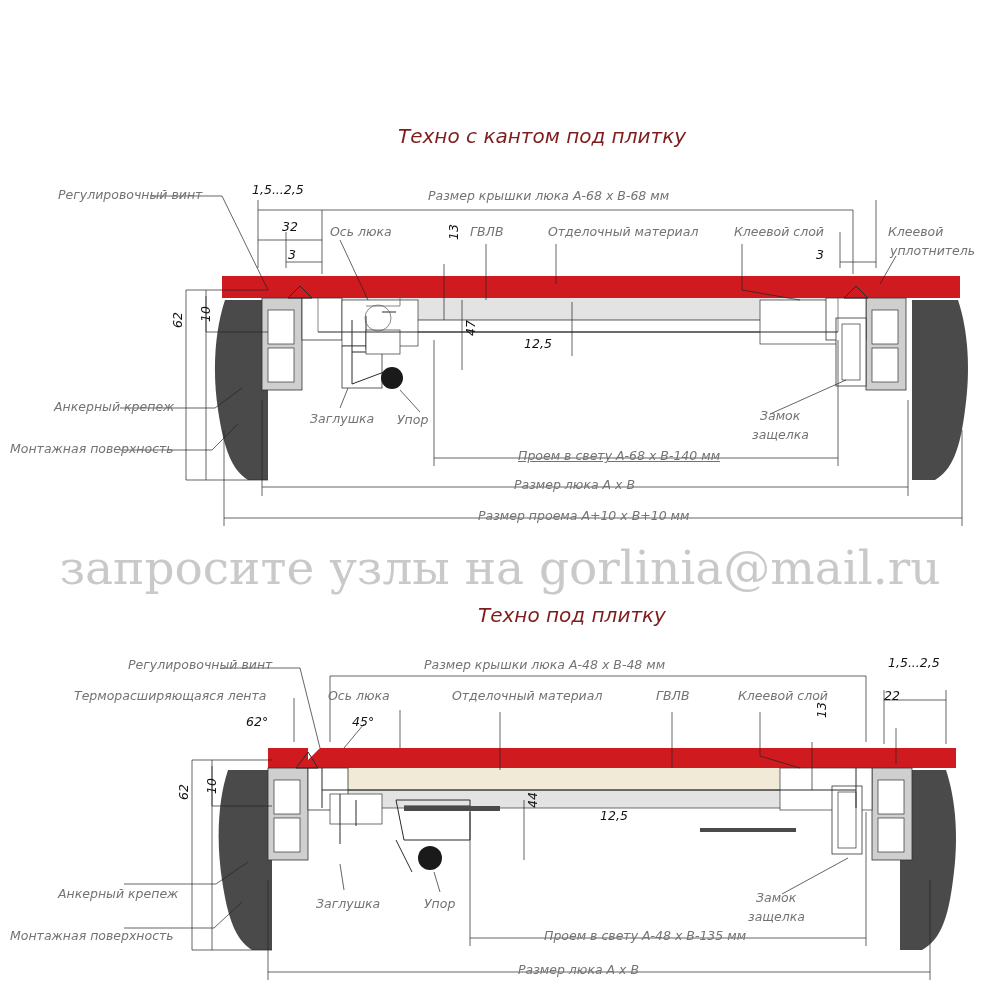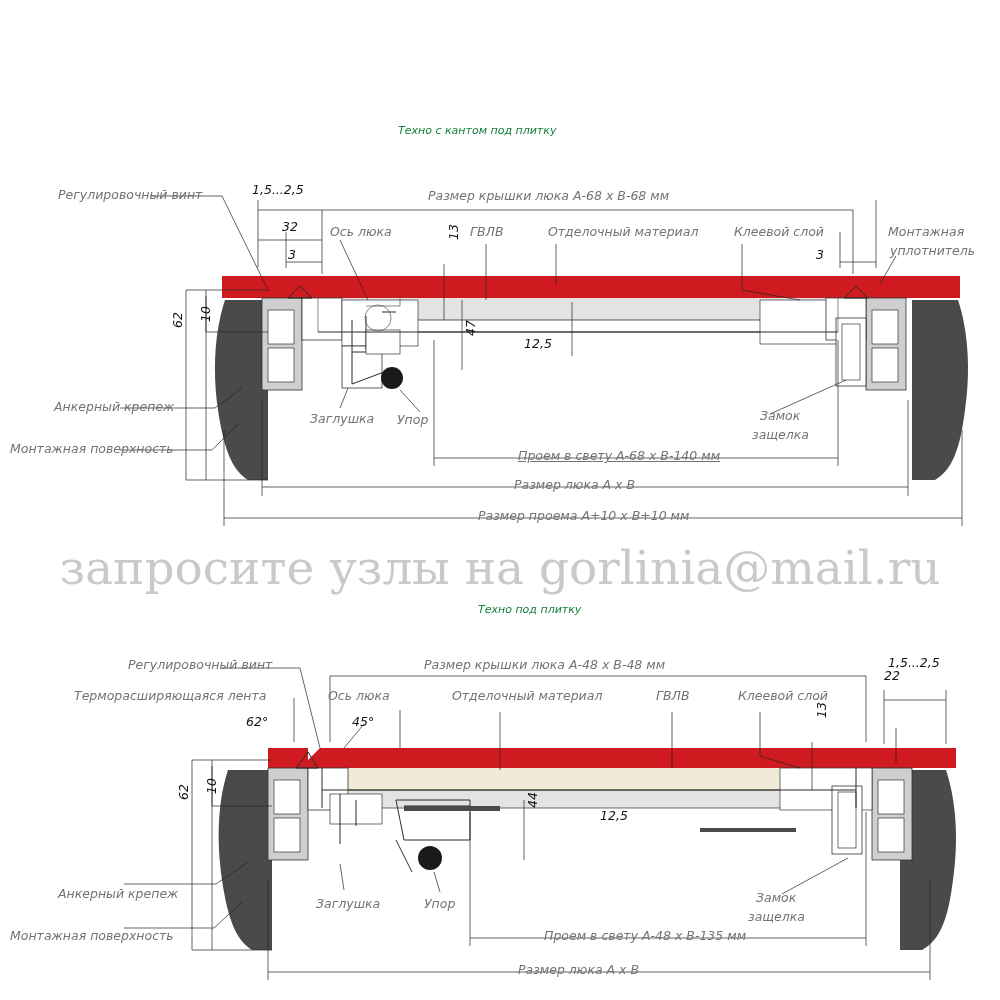--- a/index.html
+++ b/index.html
@@ -1,20 +1,20 @@
 <!DOCTYPE html>
 <html><head>
 <meta charset="utf-8">
 <style>
   html,body{margin:0;padding:0;background:#ffffff;}
   body{width:1000px;height:1000px;position:relative;overflow:hidden;
        font-family:"DejaVu Sans","Liberation Sans",sans-serif;color:#1a1a1a;}
   .lbl{position:absolute;font-style:italic;font-size:12.5px;white-space:nowrap;color:#737373;}
   .num{position:absolute;font-style:italic;font-size:12.5px;white-space:nowrap;color:#141414;}
-  .title{position:absolute;font-style:italic;font-size:11px;white-space:nowrap;color:#15803d;}
+  .title{position:absolute;font-style:italic;font-size:20px;white-space:nowrap;color:#7f1d1d;}
   .vert{transform:rotate(-90deg);transform-origin:left top;}
   .wm{position:absolute;left:0;top:540px;width:1000px;text-align:center;
       font-family:"DejaVu Serif","Liberation Serif",serif;font-size:47px;
       color:#c9c9c9;white-space:nowrap;letter-spacing:0px;}
   svg{position:absolute;left:0;top:0;}
   .ln{stroke:#2b2b2b;stroke-width:1;fill:none;}
   .thin{stroke:#555;stroke-width:0.7;fill:none;}
   .dim{stroke:#222;stroke-width:0.7;fill:none;}
   .lead{stroke:#222;stroke-width:0.7;fill:none;}
   .red{fill:#cf1b20;}
@@ -171,21 +171,21 @@
 
 <div class="lbl" style="left:58px;top:187px;">Регулировочный винт</div>
 <div class="num" style="left:252px;top:182px;">1,5...2,5</div>
 <div class="lbl" style="left:428px;top:188px;">Размер крышки люка  А-68 х В-68 мм</div>
 <div class="num" style="left:282px;top:219px;">32</div>
 <div class="num" style="left:288px;top:247px;">3</div>
 <div class="lbl" style="left:330px;top:224px;">Ось люка</div>
 <div class="lbl" style="left:470px;top:224px;">ГВЛВ</div>
 <div class="lbl" style="left:548px;top:224px;">Отделочный материал</div>
 <div class="lbl" style="left:734px;top:224px;">Клеевой слой</div>
-<div class="lbl" style="left:888px;top:224px;">Монтажная</div>
+<div class="lbl" style="left:888px;top:224px;">Клеевой</div>
 <div class="lbl" style="left:890px;top:243px;">уплотнитель</div>
 <div class="num" style="left:816px;top:247px;">3</div>
 
 <div class="num vert" style="left:446px;top:240px;">13</div>
 <div class="num vert" style="left:170px;top:328px;">62</div>
 <div class="num vert" style="left:198px;top:322px;">10</div>
 <div class="num vert" style="left:463px;top:336px;">47</div>
 <div class="num" style="left:524px;top:336px;">12,5</div>
 
 <div class="lbl" style="left:54px;top:399px;">Анкерный крепеж</div>
@@ -206,21 +206,21 @@
 <div class="lbl" style="left:128px;top:657px;">Регулировочный винт</div>
 <div class="lbl" style="left:74px;top:688px;">Терморасширяющаяся лента</div>
 <div class="num" style="left:246px;top:714px;">62°</div>
 <div class="num" style="left:352px;top:714px;">45°</div>
 <div class="lbl" style="left:328px;top:688px;">Ось люка</div>
 <div class="lbl" style="left:424px;top:657px;text-align:center;">Размер крышки люка А-48 х В-48 мм</div>
 <div class="lbl" style="left:452px;top:688px;">Отделочный материал</div>
 <div class="lbl" style="left:656px;top:688px;">ГВЛВ</div>
 <div class="lbl" style="left:738px;top:688px;">Клеевой слой</div>
 <div class="num" style="left:888px;top:655px;">1,5...2,5</div>
-<div class="num" style="left:884px;top:668px;">22</div>
+<div class="num" style="left:884px;top:688px;">22</div>
 <div class="num vert" style="left:814px;top:718px;">13</div>
 
 <div class="num vert" style="left:176px;top:800px;">62</div>
 <div class="num vert" style="left:204px;top:794px;">10</div>
 <div class="num vert" style="left:525px;top:808px;">44</div>
 <div class="num" style="left:600px;top:808px;">12,5</div>
 
 <div class="lbl" style="left:58px;top:886px;">Анкерный крепеж</div>
 <div class="lbl" style="left:10px;top:928px;">Монтажная поверхность</div>
 <div class="lbl" style="left:316px;top:896px;">Заглушка</div>

